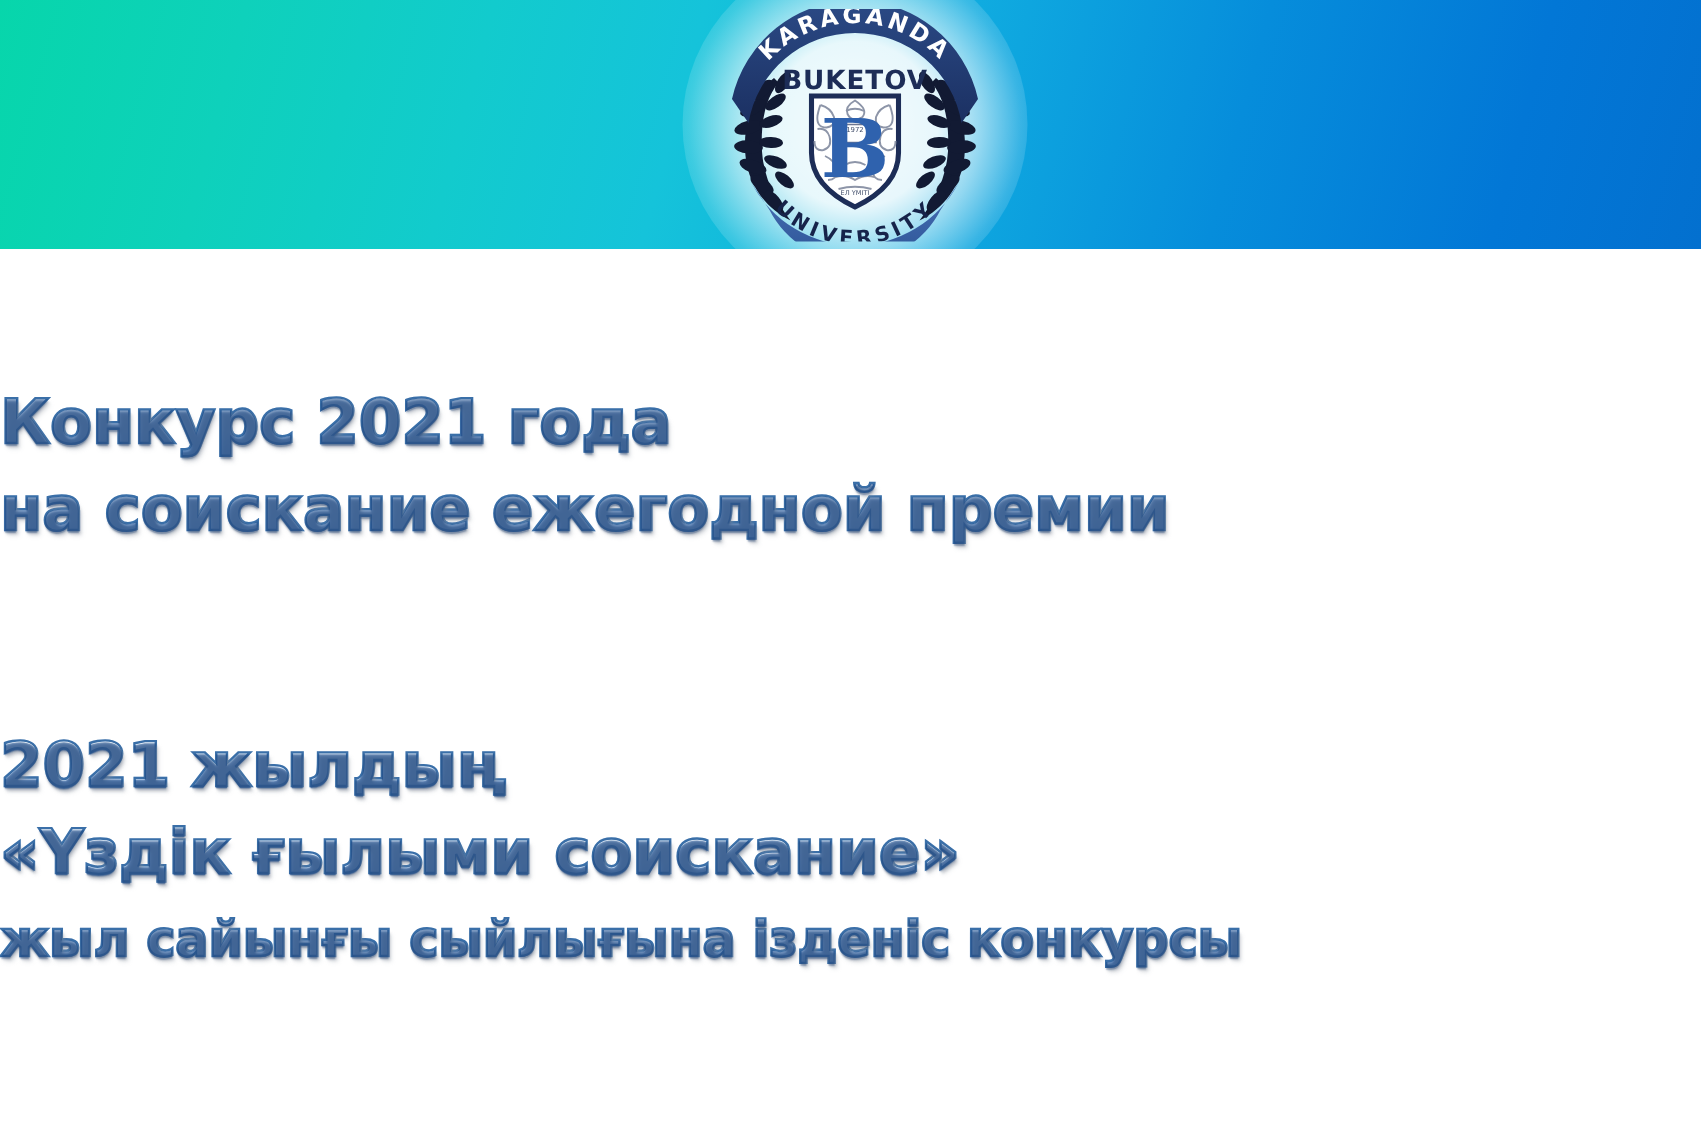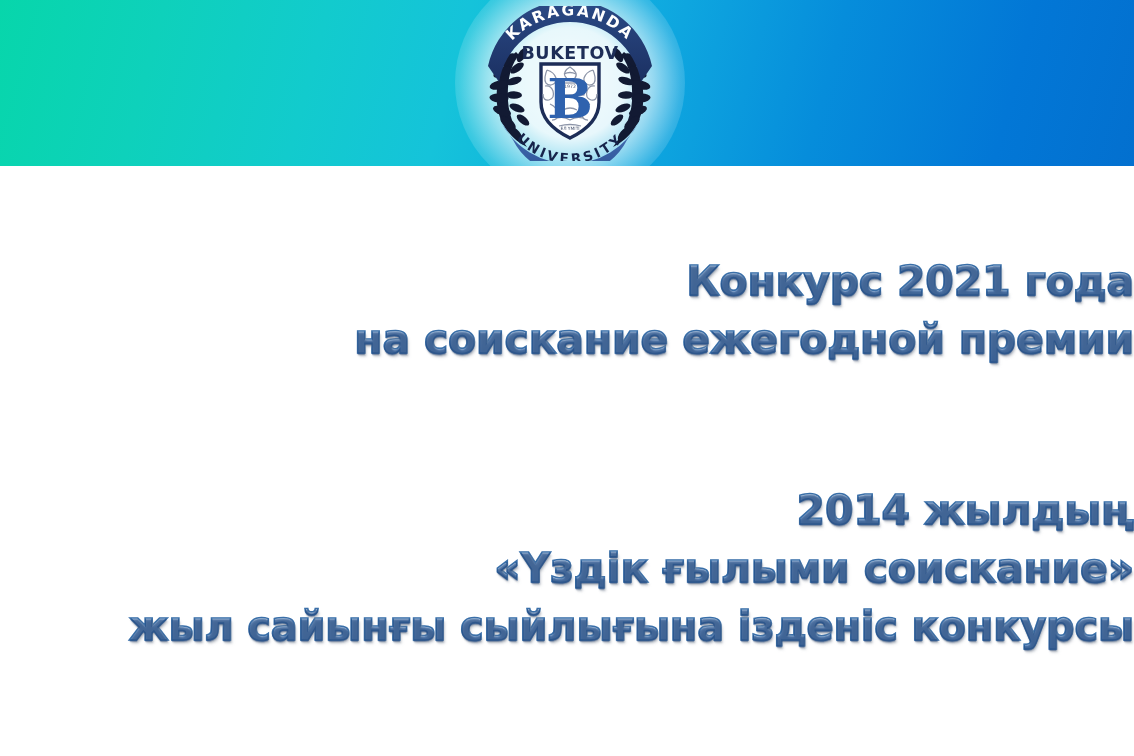--- a/index.html
+++ b/index.html
@@ -66,21 +66,21 @@
     left: 0;
     top: 166px;
     width: 1134px;
     height: 590px;
   }
 
   .block {
     position: absolute;
     left: 0;
     width: 1134px;
-    text-align: right;
+    text-align: left;
   }
   .block-ru { top: 86px; }
   .block-kz { top: 315px; }
 
   .wa-line {
     display: block;
     font-family: "DejaVu Sans", sans-serif;
     font-weight: bold;
     font-size: 41px;
     line-height: 58px;
@@ -97,21 +97,21 @@
     background: linear-gradient(180deg,
                   #ffffff 0%,
                   #f2f8ff 34%,
                   #dbe9fb 58%,
                   #b9d1f0 78%,
                   #8fb4e2 100%);
     -webkit-background-clip: text;
     background-clip: text;
     -webkit-text-fill-color: transparent;
   }
-  .wa-line.long { font-size: 40px; }
+  .wa-line.long { font-size: 33px; }
 </style>
 </head>
 <body>
 
 <div class="banner">
 
   <div class="logo-glow"></div>
 
   <svg class="logo" viewBox="0 0 198 155" aria-hidden="true">
     <defs>
@@ -209,17 +209,17 @@
 </div>
 
 <div class="content">
 
   <div class="block block-ru">
     <span class="wa-line">Конкурс 2021 года</span>
     <span class="wa-line">на соискание ежегодной премии</span>
   </div>
 
   <div class="block block-kz">
-    <span class="wa-line">2014 жылдың</span>
+    <span class="wa-line">2021 жылдың</span>
     <span class="wa-line">«Үздік ғылыми соискание»</span>
     <span class="wa-line long">жыл сайынғы сыйлығына ізденіс конкурсы</span>
   </div>
 </div>
 
 </body></html>

